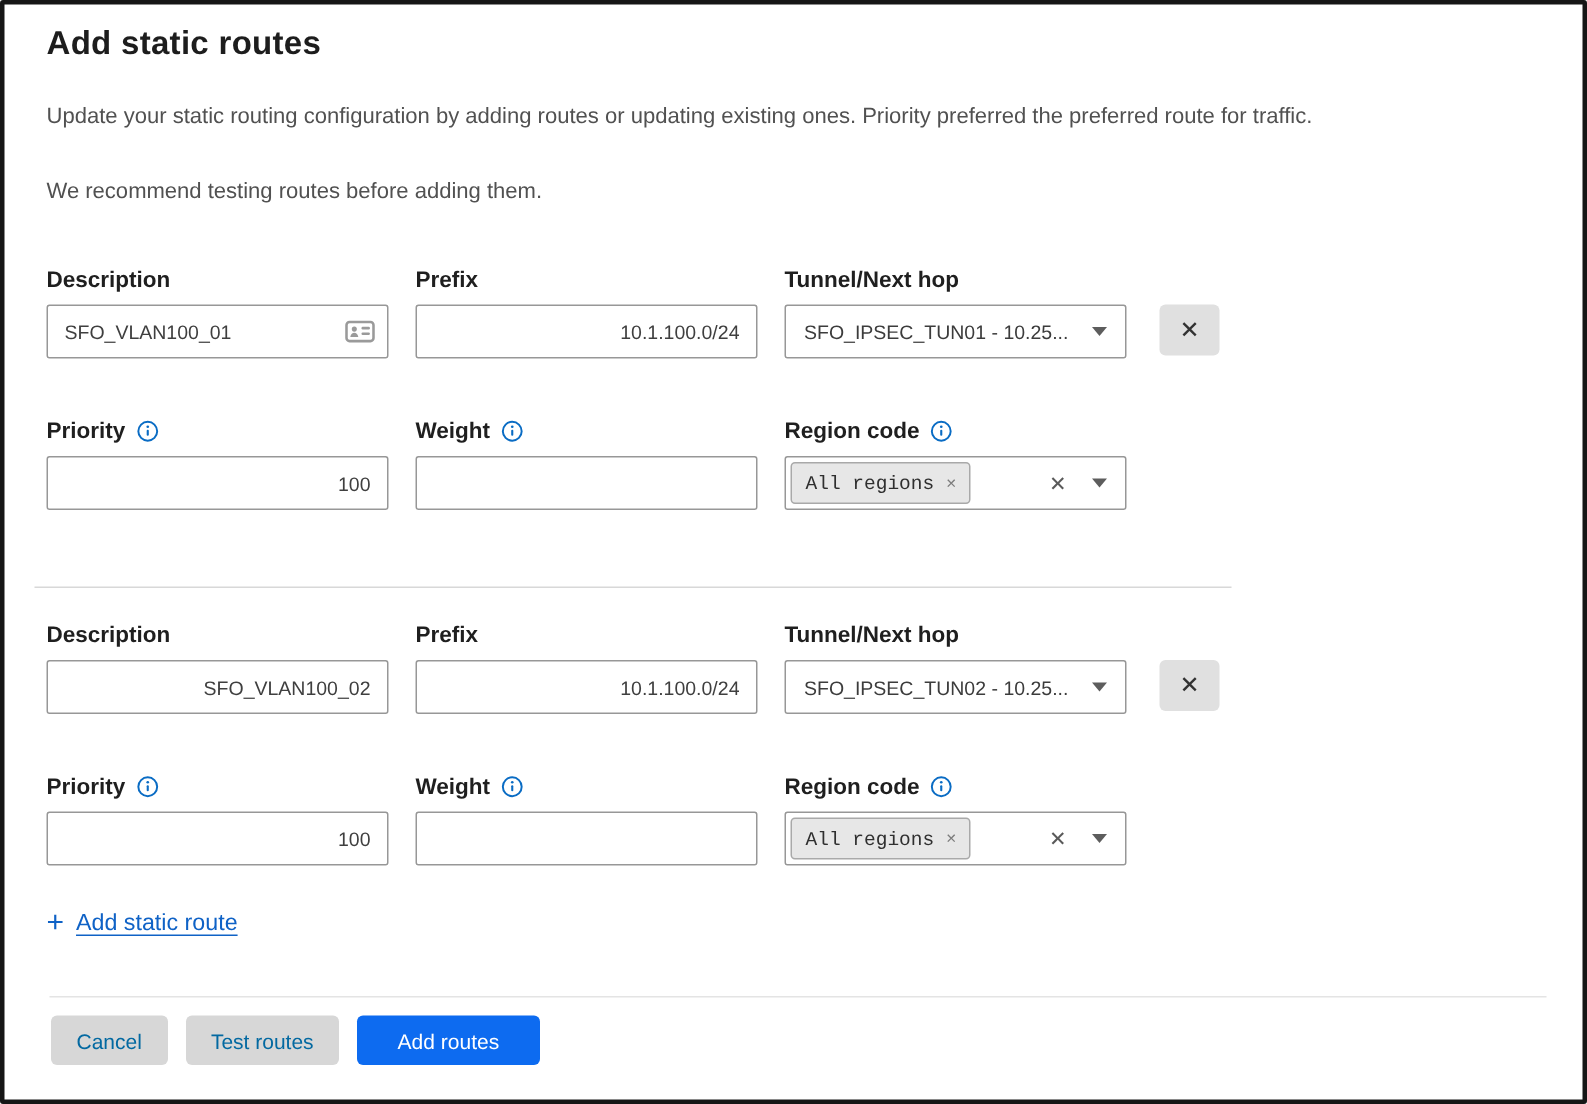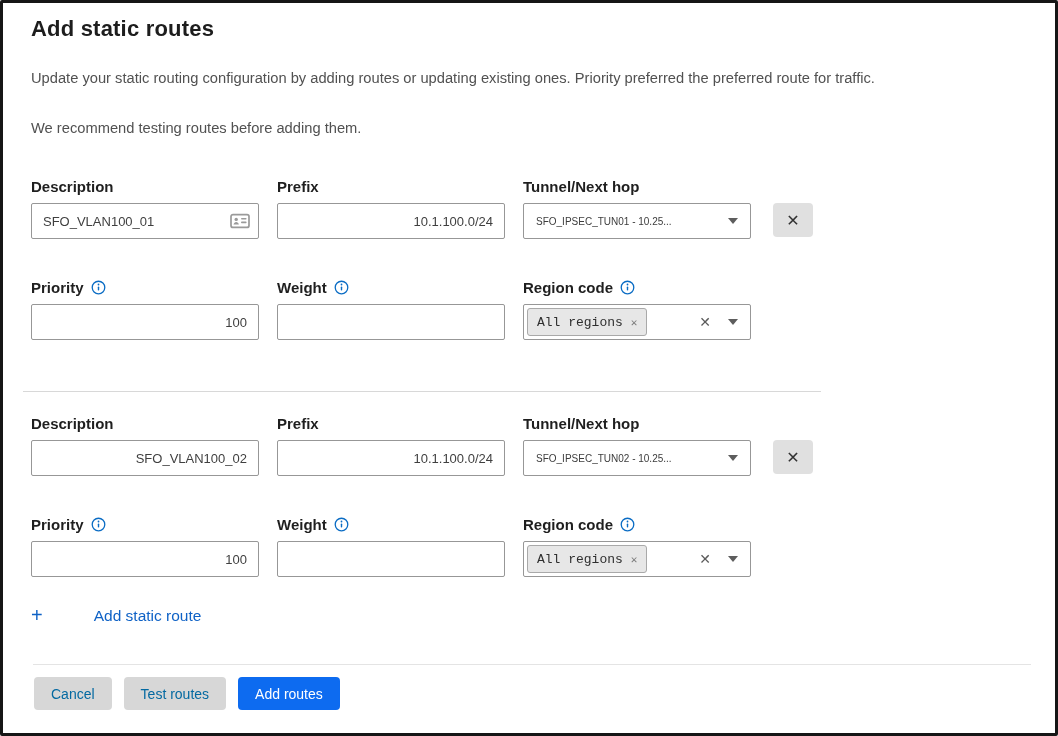--- a/index.html
+++ b/index.html
@@ -62,21 +62,21 @@
   .input-wrap { position:relative; }
   .autofill-icon {
     position:absolute; right:9px; top:10px; line-height:0;
   }
 
   .select {
     display:flex; align-items:center;
     padding:0 12px; cursor:pointer;
   }
   .select-text {
-    flex:1; font-size:10px; color:#3c3c3c;
+    flex:1; font-size:13px; color:#3c3c3c;
     white-space:nowrap; overflow:hidden;
   }
   .caret-down {
     width:0; height:0; flex:0 0 auto;
     border-left:5px solid transparent;
     border-right:5px solid transparent;
     border-top:6px solid #5d5d5d;
   }
 
   .region-select { padding:0 12px 0 3px; }
@@ -104,39 +104,39 @@
     width:798px; height:1px; background:#d8d8d8;
   }
 
   .add-link {
     position:absolute; top:604px; left:28px;
     display:flex; align-items:center; gap:8px;
     color:#0f62c6; font-size:15.5px; cursor:pointer;
     text-decoration:none;
   }
   .plus-glyph { font-size:20px; line-height:1; font-weight:400; margin-top:-2px; }
-  .add-link-text { text-underline-offset:3px;margin-left:43px; }
+  .add-link-text { text-decoration:underline; text-underline-offset:3px; }
 
   .footer-divider {
     position:absolute; top:661px; left:30px;
     width:998px; height:1px; background:#e4e4e4;
   }
 
   .footer-buttons {
     position:absolute; top:674px; left:31px;
     display:flex; gap:12px;
   }
   .btn {
     height:33px; border:none; border-radius:4px;
     display:inline-flex; align-items:center; justify-content:center;
     font-size:14px; font-family:"Liberation Sans", sans-serif;
     cursor:pointer;
   }
   .btn-secondary { background:#d7d7d7; color:#0369a1; padding:0 17px; }
-  .btn-primary   { background:#0d6bf0; color:#ffffff; padding:0 17px; }
+  .btn-primary   { background:#0d6bf0; color:#ffffff; padding:0 27px; }
 
   .info-icon { display:inline-flex; line-height:0; cursor:pointer; }
 </style>
 </head>
 <body>
 
 <div class="page">
 
   <h1 class="page-title">Add static routes</h1>
 

